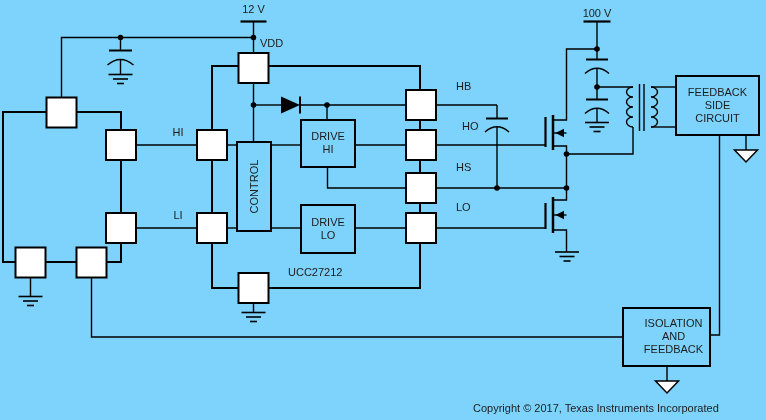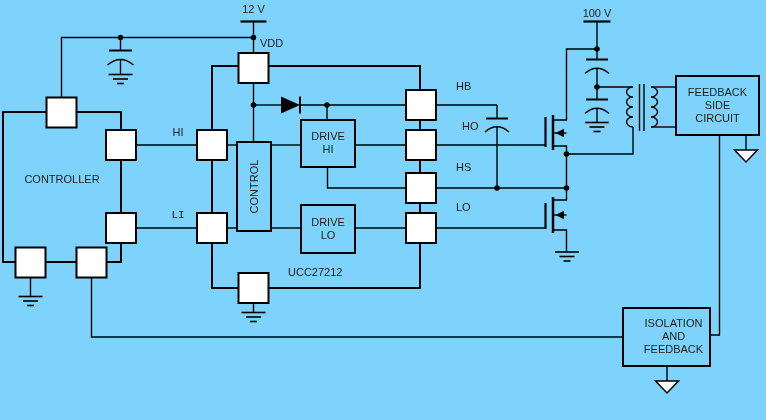--- a/index.html
+++ b/index.html
@@ -173,29 +173,28 @@
       <circle cx="566.5" cy="154" r="2.8"></circle>
       <circle cx="497" cy="188" r="2.8"></circle>
       <circle cx="566.5" cy="188" r="2.8"></circle>
     </g>
   </svg>
 
   <div class="lbl ctr" style="left:233px;top:3px;width:41px;">12 V</div>
   <div class="lbl ctr" style="left:577px;top:7px;width:40px;text-align:center;">100 V</div>
   <div class="lbl" style="left:260px;top:37px;">VDD</div>
   <div class="lbl ctr" style="left:170px;top:126px;width:16px;">HI</div>
-  <div class="lbl ctr" style="left:170px;top:209px;width:16px;font-family:Liberation Mono, monospace;">LI</div>
+  <div class="lbl ctr" style="left:170px;top:209px;width:16px;">LI</div>
   <div class="lbl" style="left:456px;top:80px;text-align:center;">HB</div>
   <div class="lbl" style="left:454px;top:120px;margin-left:8px;">HO</div>
   <div class="lbl" style="left:456px;top:161px;">HS</div>
   <div class="lbl" style="left:456px;top:201px;">LO</div>
   <div class="lbl" style="left:288px;top:266px;">UCC27212</div>
 
   <div class="lbl ctr" style="left:3px;top:173px;width:118px;">
-    <div>CONTROLLER</div>
   </div>
 
   <div class="lbl ctr rot" style="left:214px;top:180px;width:80px;">CONTROL</div>
 
   <div class="lbl ctr" style="left:301px;top:130px;width:54px;">
     <div>DRIVE</div>
     <div>HI</div>
   </div>
 
   <div class="lbl ctr" style="left:301px;top:216px;width:54px;">
@@ -208,14 +207,15 @@
     <div>SIDE</div>
     <div>CIRCUIT</div>
   </div>
 
   <div class="lbl ctr" style="left:623px;top:317px;width:101px;">
     <div>ISOLATION</div>
     <div>AND</div>
     <div>FEEDBACK</div>
   </div>
 
+  <div class="lbl" style="left:473px;top:402px;">Copyright © 2017, Texas Instruments Incorporated</div>
 
 </div>
 
 </body></html>

